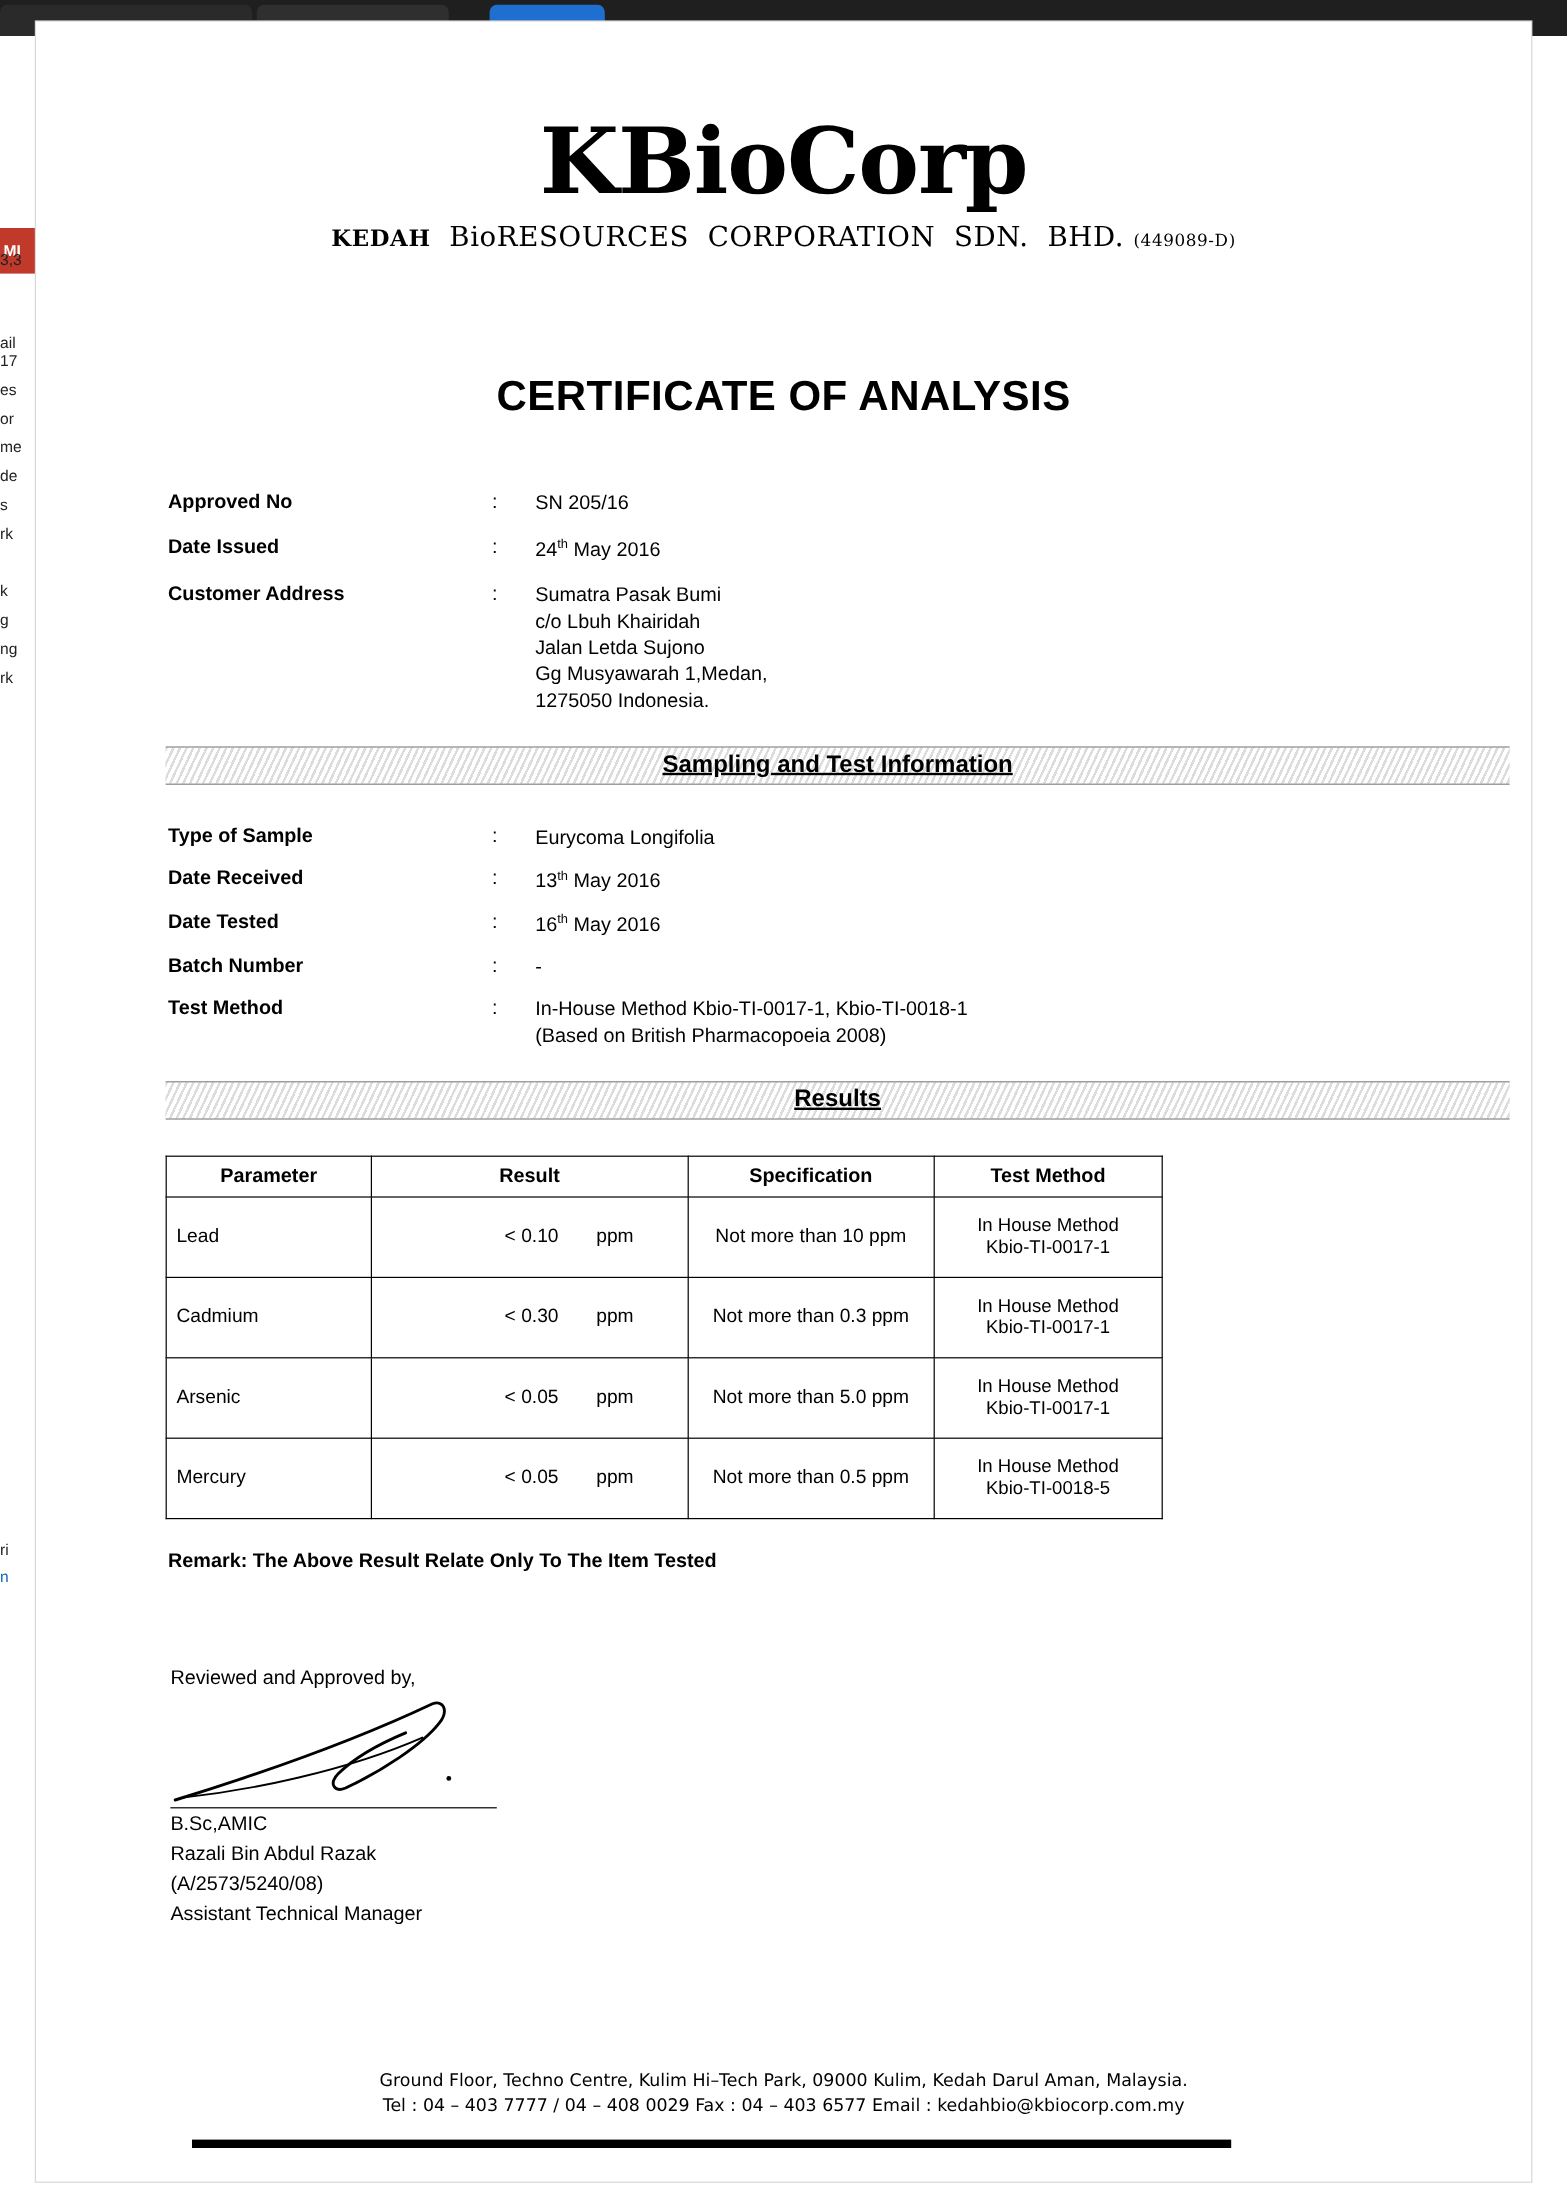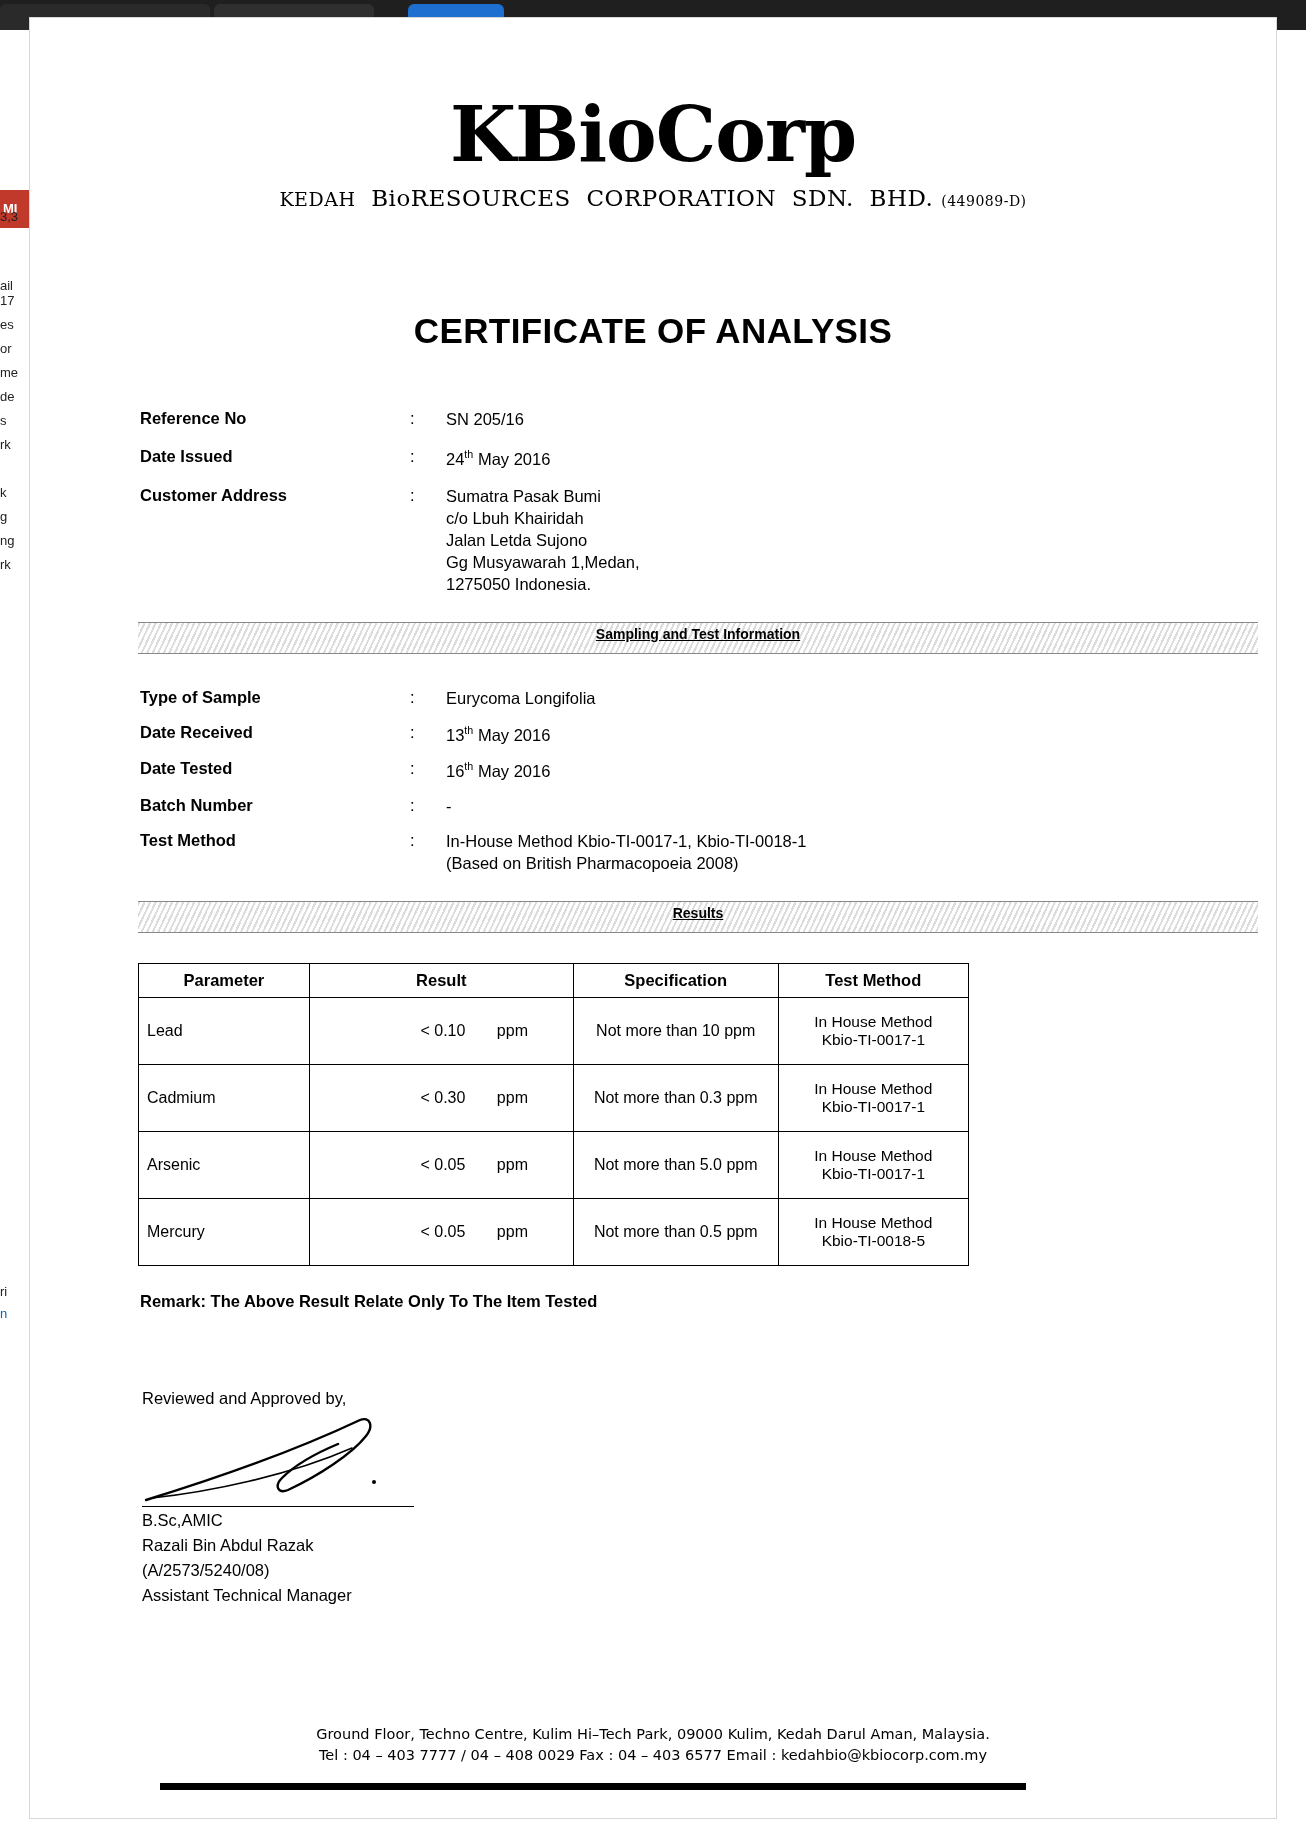--- a/index.html
+++ b/index.html
@@ -106,20 +106,21 @@
     letter-spacing: 0.5px;
     margin-top: 6px;
     color: #000;
     white-space: nowrap;
   }
   .logo-sub .reg {
     font-size: 14px;
   }
   .logo-sub .small-caps {
     font-size: 19px;
+    font-weight: bold;
   }
 
   .doc-title {
     text-align: center;
     font-size: 35px;
     font-weight: bold;
     letter-spacing: 0.4px;
     margin-top: 100px;
     color: #000;
   }
@@ -157,21 +158,21 @@
     background:
       repeating-linear-gradient(115deg, #dcdcdc 0 2px, #ffffff 2px 5px),
       repeating-linear-gradient(65deg, #e6e6e6 0 2px, #ffffff 2px 6px);
     border-top: 1px solid #888;
     border-bottom: 1px solid #888;
   }
   .section-band span {
     position: absolute;
     left: 0; right: 0; top: 3px;
     text-align: center;
-    font-size: 14px;
+    font-size: 20px;
     font-weight: bold;
     text-decoration: underline;
     color: #000;
     background: transparent;
   }
 
   .results-table {
     margin: 30px 18px 0 108px;
     border-collapse: collapse;
     width: 831px;
@@ -282,21 +283,21 @@
       <div class="logo">KBioCorp</div>
 
       <div class="logo-sub">
         <span class="small-caps">KEDAH</span>&nbsp;&nbsp;<span>BioRESOURCES</span>&nbsp;&nbsp;<span>CORPORATION</span>&nbsp;&nbsp;<span>SDN.</span>&nbsp;&nbsp;<span>BHD.</span>&nbsp;<span class="reg">(449089-D)</span>
       </div>
 
       <div class="doc-title">CERTIFICATE OF ANALYSIS</div>
 
       <div class="meta">
         <div class="meta-row">
-          <div class="meta-label">Reference No</div>
+          <div class="meta-label">Approved No</div>
           <div class="meta-colon">:</div>
           <div class="meta-value">SN 205/16</div>
         </div>
         <div class="meta-row">
           <div class="meta-label">Date Issued</div>
           <div class="meta-colon">:</div>
           <div class="meta-value">24<sup>th</sup> May 2016</div>
         </div>
         <div class="meta-row">
           <div class="meta-label">Customer  Address</div>

